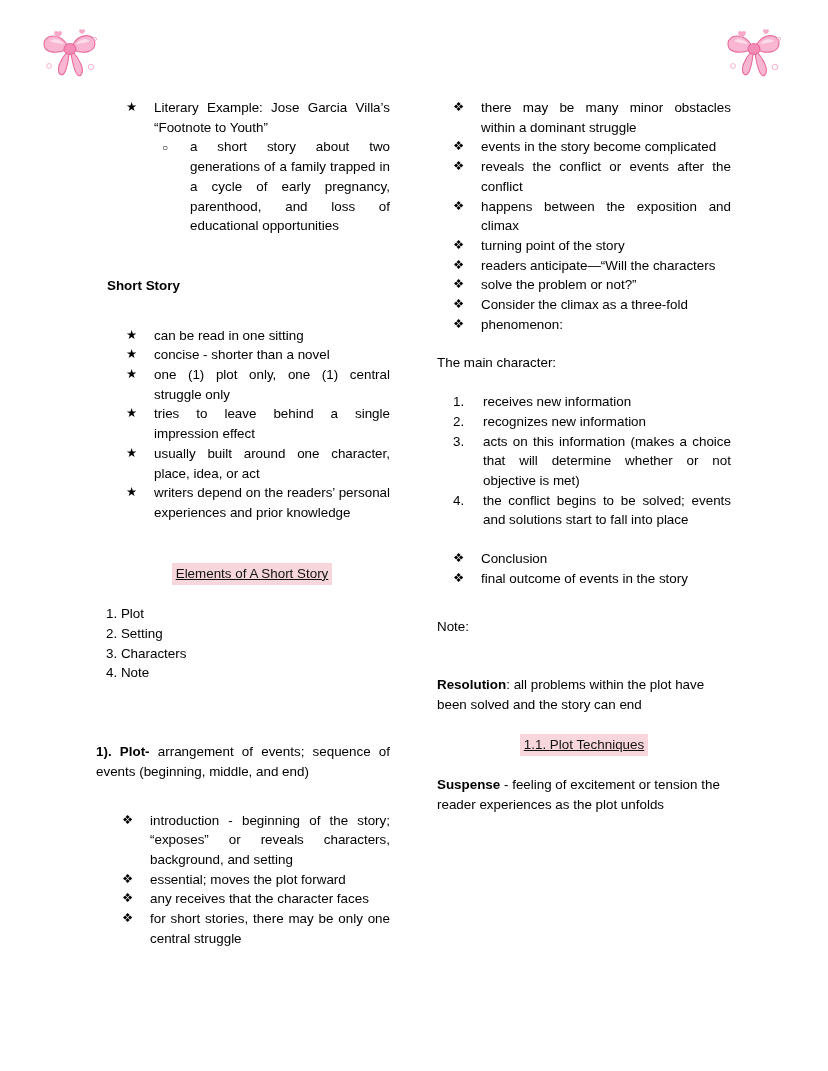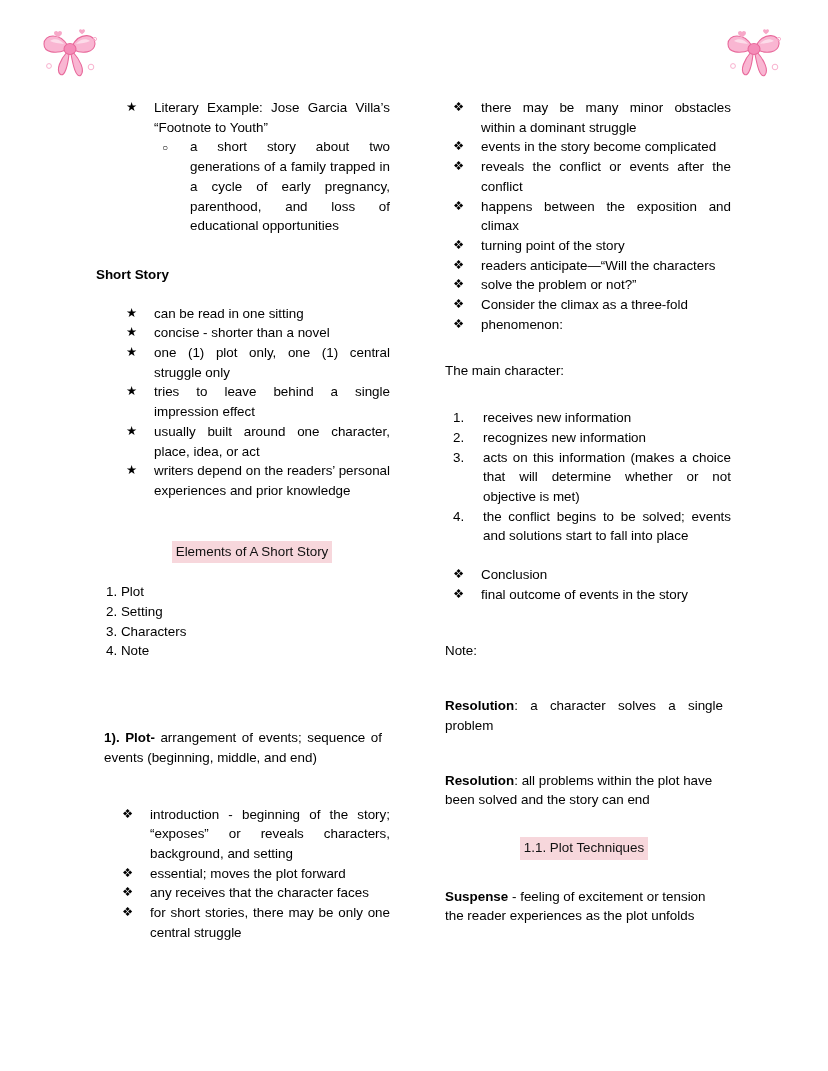--- a/index.html
+++ b/index.html
@@ -36,37 +36,37 @@
     top: 98px;
     width: 828px;
   }
   .col {
     position: absolute;
     top: 0;
   }
   .col-left  { left: 96px;  width: 294px; }
   .col-right { left: 437px; width: 294px; }
 
-  p, ul, ol { margin: 8px; padding: 0; }
+  p, ul, ol { margin: 0; padding: 0; }
 
   .body-text {
     font-size: 13.4px;
     line-height: 19.7px;
     text-align: justify;
   }
   .left-align { text-align: left; }
   .spacer-md { height: 19px; }
   .spacer-lg { height: 29px; }
   .spacer-xl { height: 40px; }
 
   h3.heading {
     font-size: 13.4px;
     line-height: 19.7px;
     font-weight: bold;
-    margin: 0;
+    margin: 11px;
   }
 
   
   .list {
     list-style: none;
     margin: 0;
     padding: 0;
   }
   .list li {
     position: relative;
@@ -129,20 +129,21 @@
 
   
   .hl-wrap { text-align: center; }
   .hl {
     display: inline-block;
     background: #f7d7dc;
     font-size: 13.4px;
     line-height: 19.7px;
     padding: 1px 4px 2px 4px;
     color: #111;
+    text-decoration: underline;
   }
   .hl-left-offset { margin-left: 18px; }
 
   b, .b { font-weight: bold; }
 </style>
 </head>
 <body>
 
 <div class="page">
 
@@ -293,21 +294,20 @@
         <li><span class="mk">❖</span><span>Conclusion</span></li>
         <li><span class="mk">❖</span><span>final outcome of events in the story</span></li>
       </ul>
 
       <div class="spacer-lg"></div>
 
       <p class="body-text left-align">Note:</p>
 
       <div class="spacer-md"></div>
 
-      <p class="body-text"><b>Resolution</b><span>: a character solves a single problem</span></p>
 
       <div class="spacer-md"></div>
 
       <p class="body-text left-align"><b>Resolution</b><span>: all problems within the plot have been solved and the story can end</span></p>
 
       <div class="spacer-md"></div>
 
       <div class="hl-wrap">
         <span class="hl">1.1. Plot Techniques</span>
       </div>

